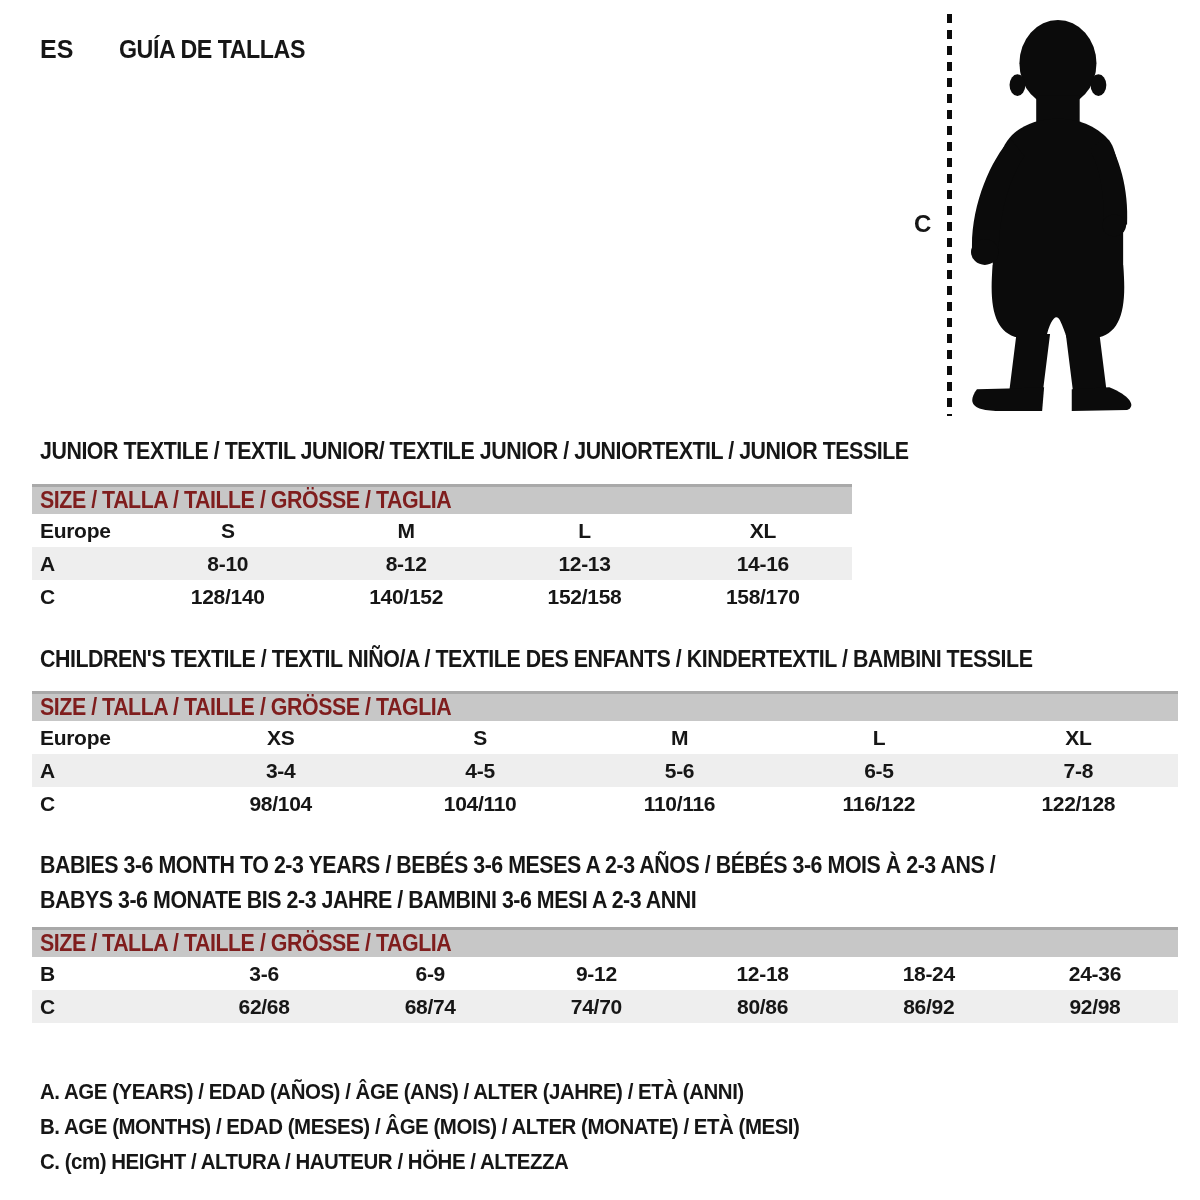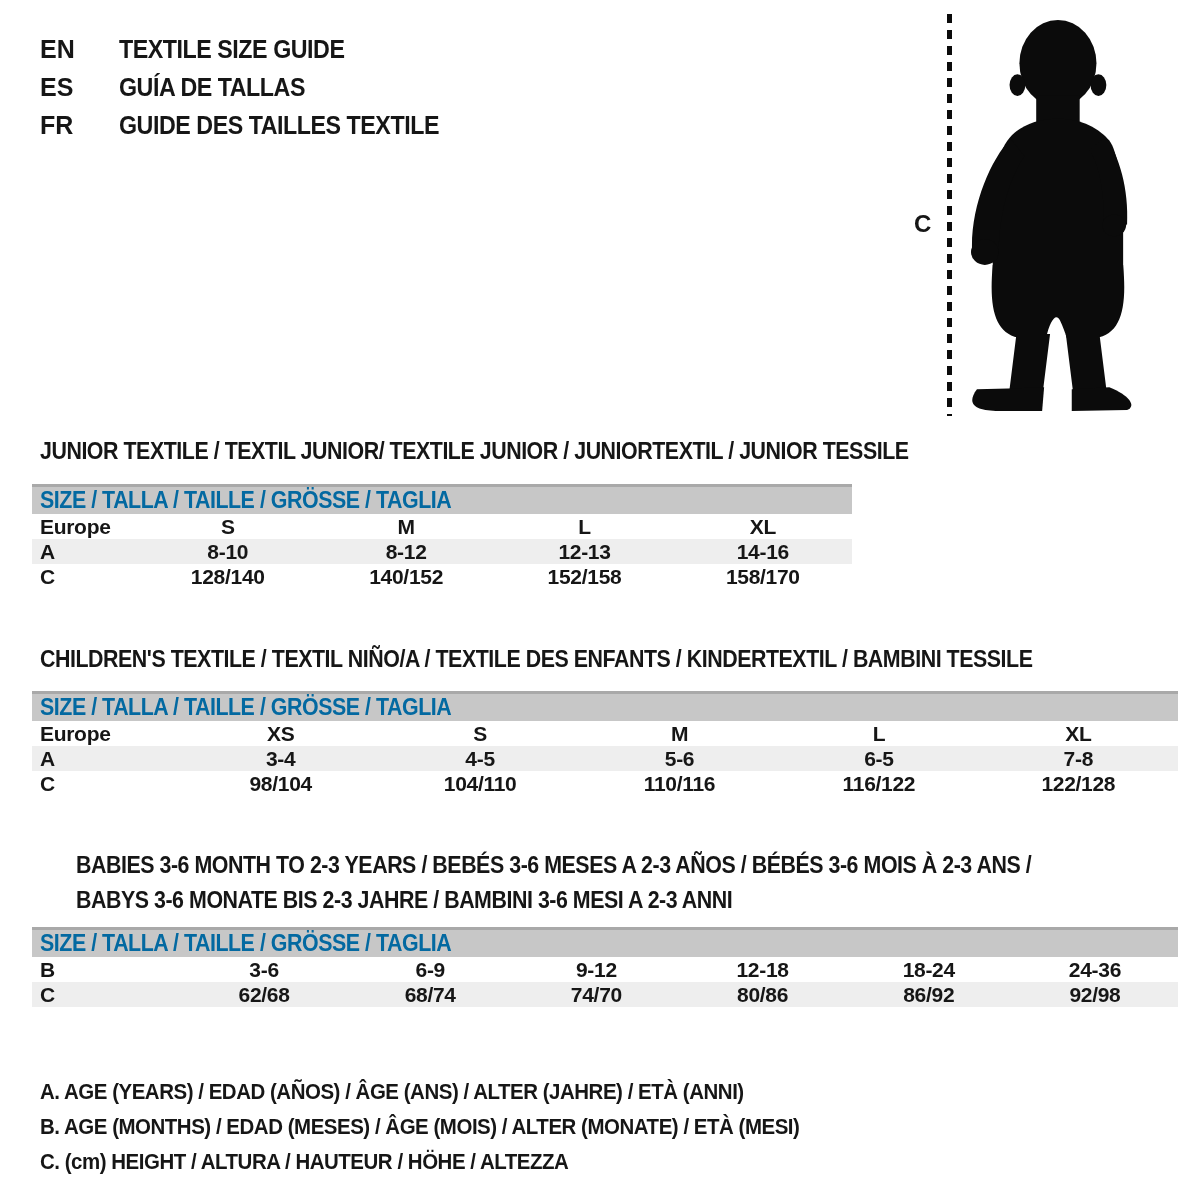--- a/index.html
+++ b/index.html
@@ -33,45 +33,37 @@
   
   .section-heading{position:absolute;left:40px;font-size:23px;line-height:35px;}
   .size-table{position:absolute;left:32px;}
   .size-bar{
     height:30px;display:flex;align-items:center;
     background:var(--bar-bg,#c7c7c7);
     border-top:3px solid #a9a9a9;
     box-sizing:border-box;
     padding-left:8px;
     font-size:23px;
-    color:#0369a1;
+    color:#7f1d1d;
   }
-  .t-row{display:flex;align-items:center;height:25px;font-size:21px;}
+  .t-row{display:flex;align-items:center;height:33px;font-size:21px;}
   .t-row.shaded{background:var(--row-shade,#eeeeee);}
   .row-label{width:13%;flex:none;padding-left:8px;box-sizing:border-box;letter-spacing:-0.3px;}
   .cell{flex:1;text-align:center;letter-spacing:-0.3px;}
   
   .legend-block{position:absolute;left:40px;top:1066px;margin-top:8px;}
   .legend-line{font-size:22px;line-height:35px;}
 </style>
 </head>
 <body>
 
 <div class="lang-block">
   <div class="lang-row">
-    <span class="lang-code">EN</span>
-    <span class="lang-title condensed">TEXTILE SIZE GUIDE</span>
-  </div>
-  <div class="lang-row">
     <span class="lang-code">ES</span>
     <span class="lang-title condensed">GUÍA DE TALLAS</span>
-  </div>
-  <div class="lang-row">
-    <span class="lang-code">FR</span>
-    <span class="lang-title condensed">GUIDE DES TAILLES TEXTILE</span>
   </div>
 </div>
 
 <div class="measure-line"></div>
 <div class="measure-label">C</div>
 
 <svg class="silhouette" width="190" height="405" viewBox="0 0 190 410" fill="currentColor" xmlns="http://www.w3.org/2000/svg">
 
   <ellipse cx="100" cy="52" rx="39" ry="44"></ellipse>
   <ellipse cx="59" cy="74" rx="8" ry="11"></ellipse>
@@ -151,21 +143,21 @@
         <span class="row-label">C</span>
         <span class="cell">98/104</span>
         <span class="cell">104/110</span>
         <span class="cell">110/116</span>
         <span class="cell">116/122</span>
         <span class="cell">122/128</span>
       </div>
     </div>
 </div>
 
-<div class="section-heading" style="top:848px;margin-left:36px;">
+<div class="section-heading" style="top:848px;">
   <div class="condensed">BABIES 3-6 MONTH TO 2-3 YEARS / BEBÉS 3-6 MESES A 2-3 AÑOS / BÉBÉS 3-6 MOIS À 2-3 ANS /</div>
   <div class="condensed">BABYS 3-6 MONATE BIS 2-3 JAHRE / BAMBINI 3-6 MESI A 2-3 ANNI</div>
 </div>
 <div class="size-table" style="top:927px;width:1146px;">
   <div class="size-bar">
     <span class="condensed">SIZE / TALLA / TAILLE / GRÖSSE / TAGLIA</span>
   </div>
   <div class="t-body">
       <div class="t-row">
         <span class="row-label">B</span>

